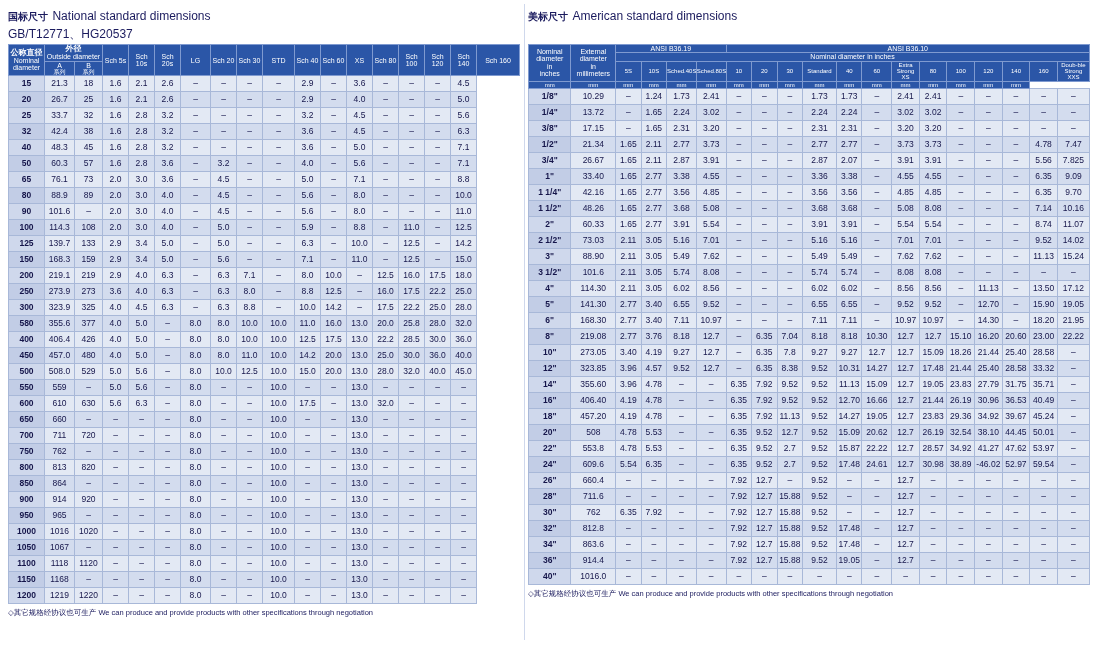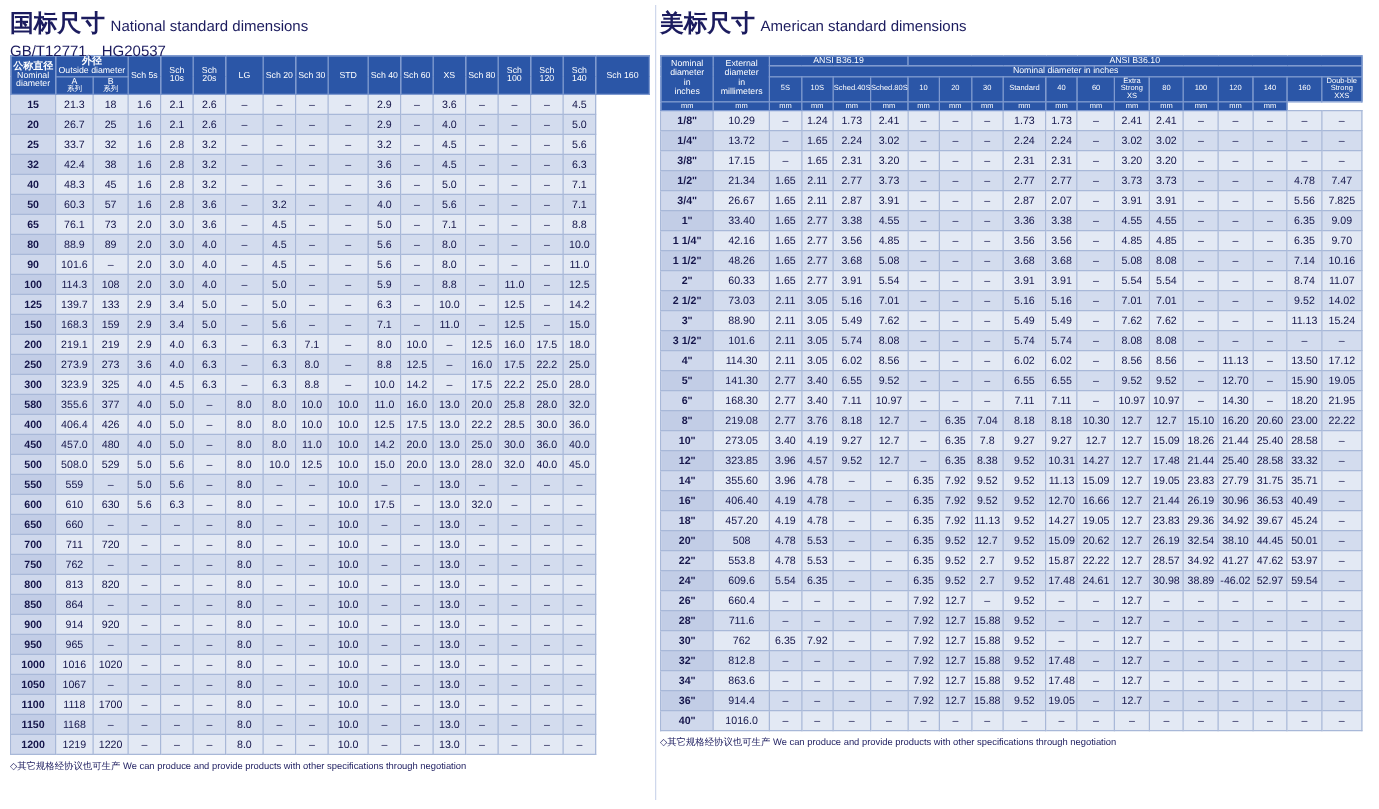--- a/index.html
+++ b/index.html
@@ -4,21 +4,21 @@
 <style>
   html,body{margin:0;padding:0;background:#ffffff;}
   body{font-family:"Liberation Sans","DejaVu Sans",sans-serif;color:#1a1a4e;}
   #page{position:relative;width:1103px;height:647px;overflow:hidden;background:#fff;}
 
   .panel{position:absolute;top:0;}
   .panel.left{left:8px;width:520px;}
   .panel.right{left:528px;width:570px;}
 
   .ttl{margin:0;padding:0;}
-  .ttl .cn{font-size:19px;font-weight:bold;color:#1b1b5e;}
+  .ttl .cn{font-size:10px;font-weight:bold;color:#1b1b5e;}
   .ttl .en{font-size:12px;color:#1b1b5e;}
   .ttl .std{font-size:12px;color:#1b1b5e;}
   .title-block{height:38px;padding-top:6px;}
 
   table{border-collapse:collapse;table-layout:fixed;}
   td,th{border:1px solid #a8b8d8;padding:0;text-align:center;vertical-align:middle;
         font-size:8.5px;line-height:1.05;color:#15154a;}
   thead th{background:#2b56a7;color:#ffffff;font-weight:bold;border:1px solid #7f9ad0;text-align:center;}
   tbody tr td{background:#e3e9f4;height:15px;}
   tbody tr:nth-child(even) td{background:#d3dcee;}
@@ -710,21 +710,21 @@
             <td>–</td>
             <td>13.0</td>
             <td>–</td>
             <td>–</td>
             <td>–</td>
             <td>–</td>
           </tr>
           <tr>
             <td class="first">1100</td>
             <td>1118</td>
-            <td>1700</td>
+            <td>1120</td>
             <td>–</td>
             <td>–</td>
             <td>–</td>
             <td>8.0</td>
             <td>–</td>
             <td>–</td>
             <td>10.0</td>
             <td>–</td>
             <td>–</td>
             <td>13.0</td>

